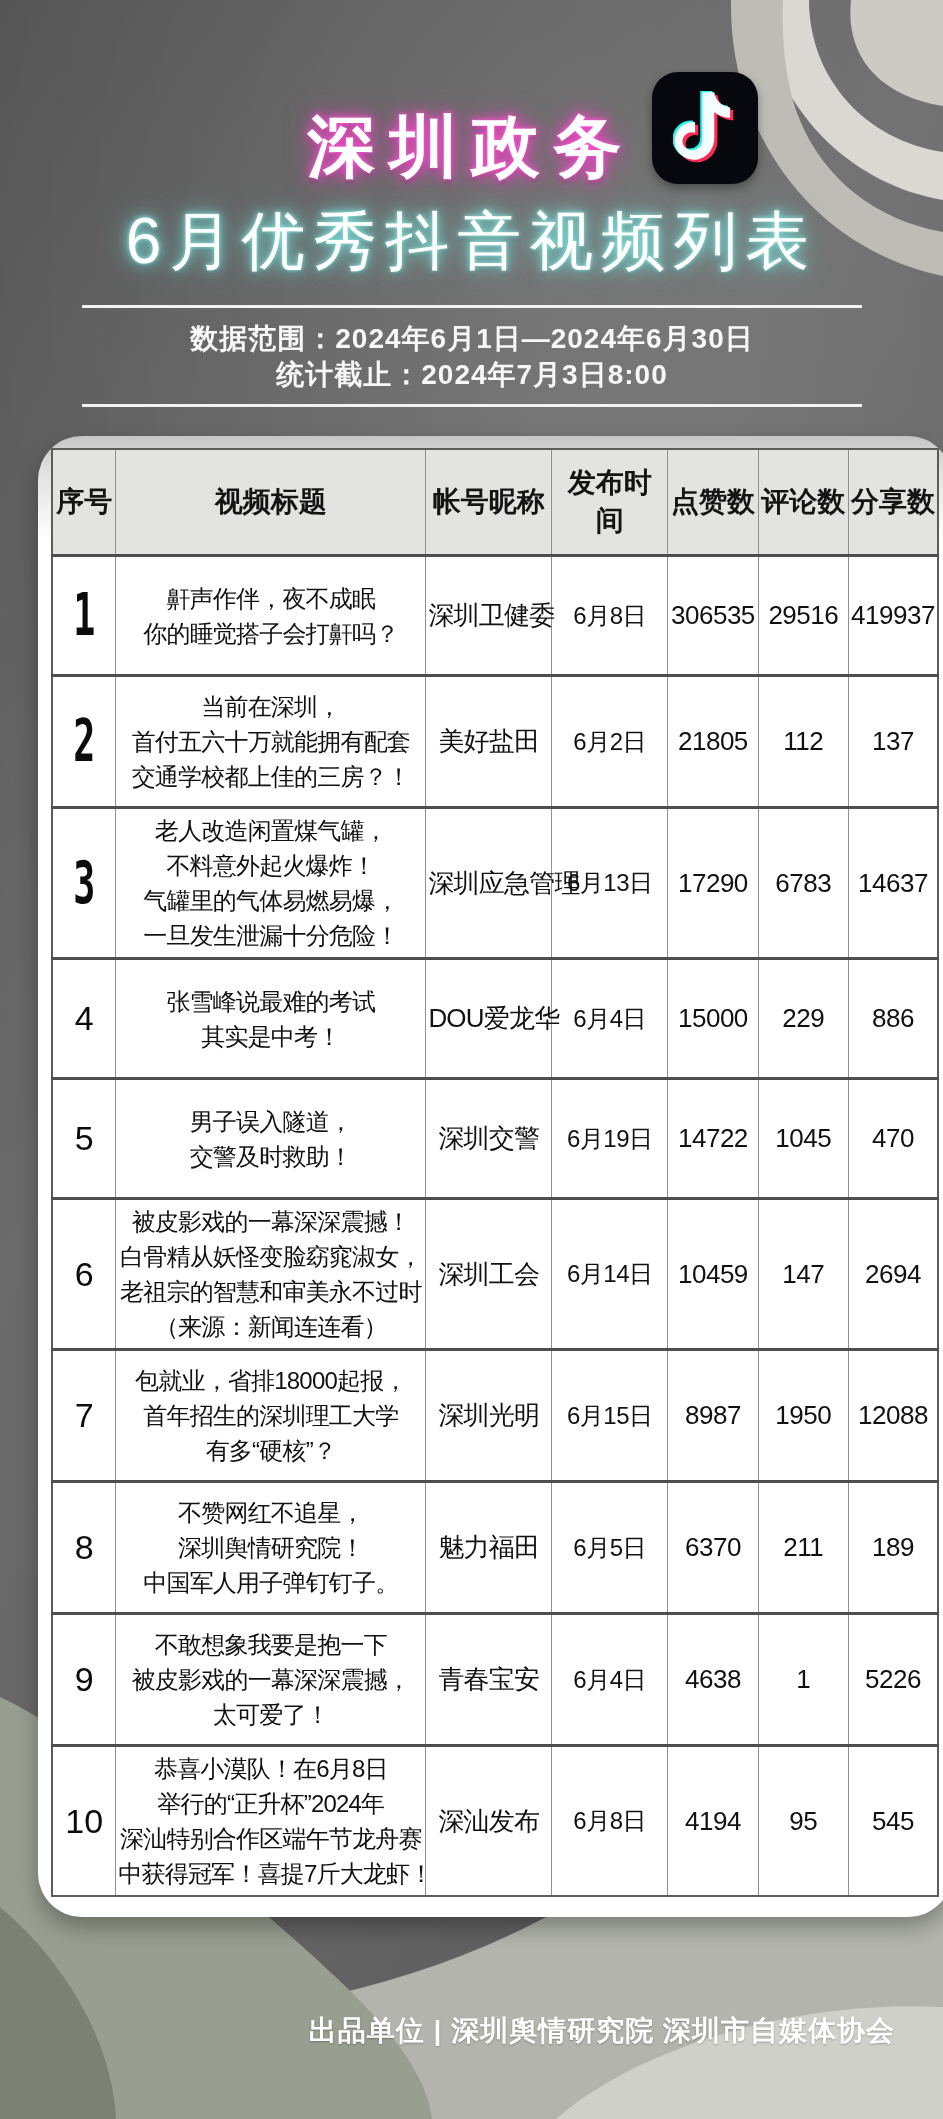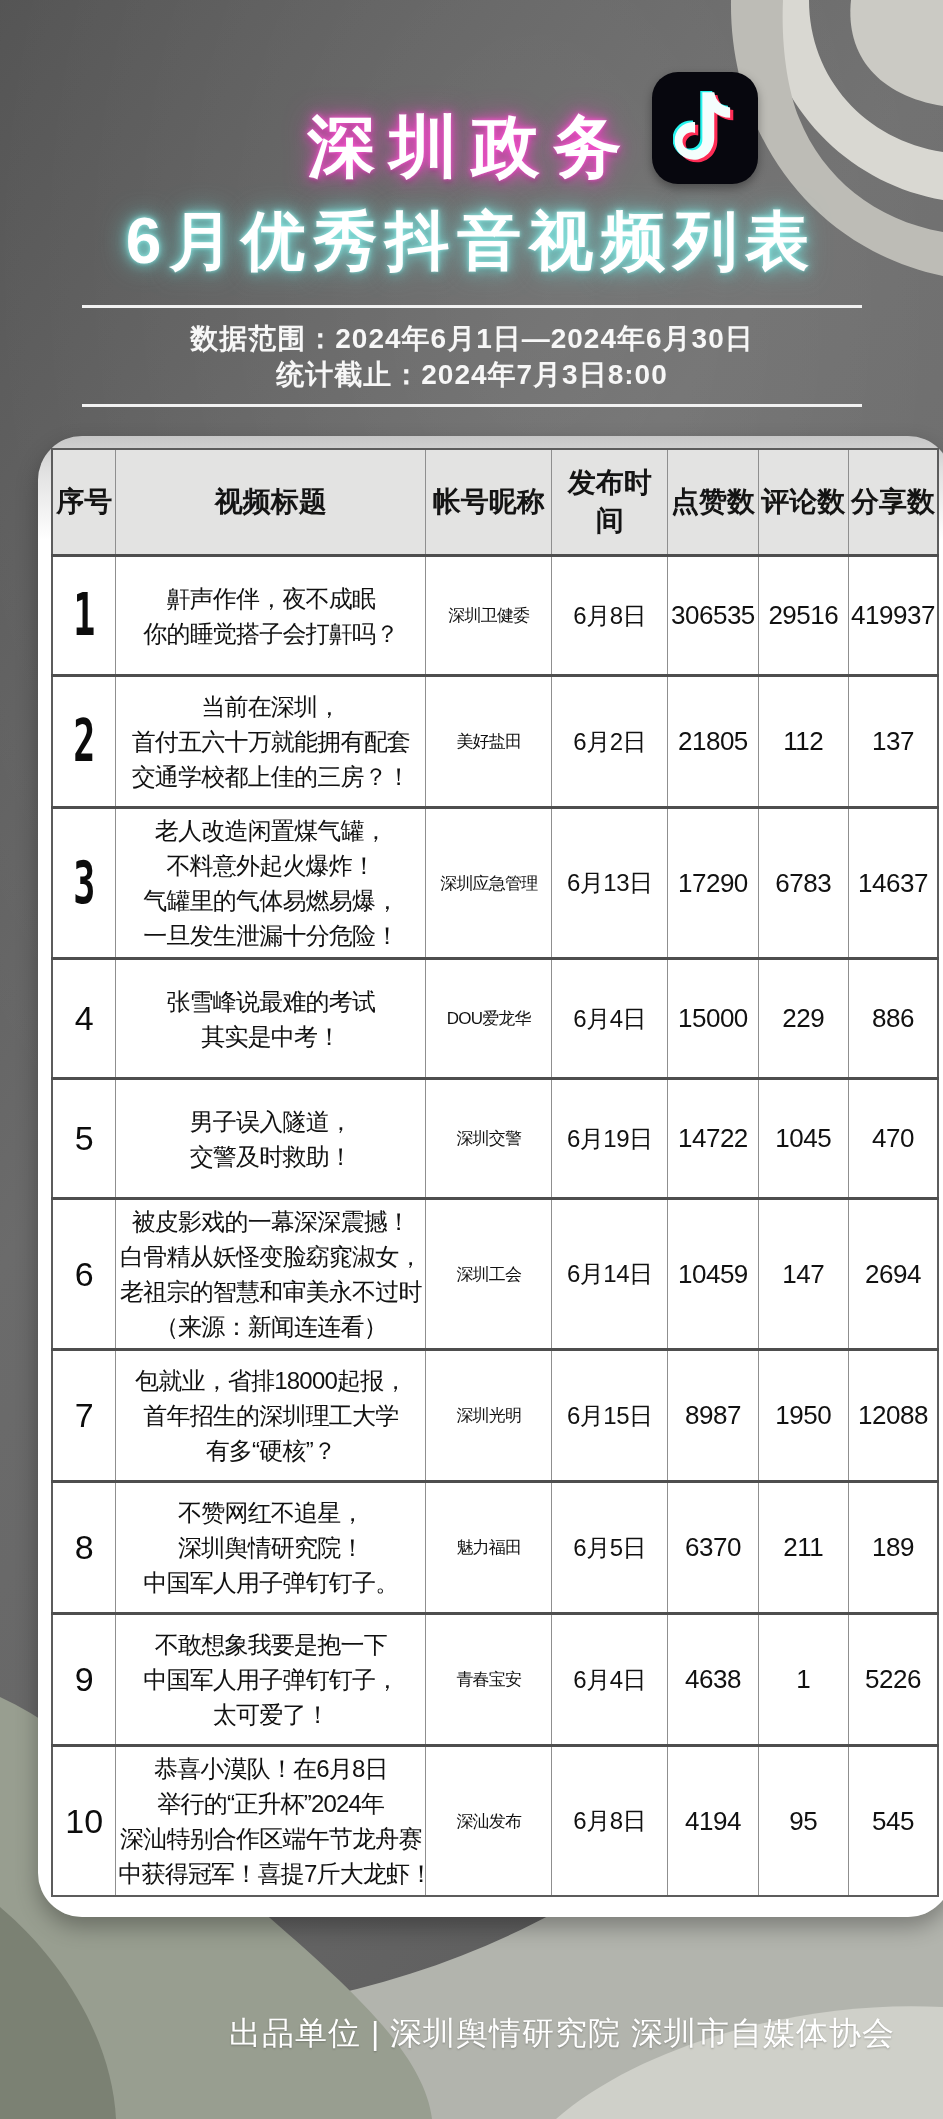--- a/index.html
+++ b/index.html
@@ -16,21 +16,21 @@
 
   
   .title1{
     position:absolute;top:102px;left:0;width:100%;text-align:center;z-index:3;
     font-size:68px;font-weight:900;letter-spacing:14px;color:#ffffff;
     text-shadow:0 0 4px rgba(255,92,216,.95),0 0 12px rgba(255,70,210,.9),
                 0 0 26px rgba(250,60,200,.75),0 3px 4px rgba(0,0,0,.3);
   }
   .title2{
     position:absolute;top:198px;left:0;width:100%;text-align:center;z-index:3;
-    font-size:64px;font-weight:700;letter-spacing:8px;color:#ffffff;
+    font-size:64px;font-weight:400;letter-spacing:8px;color:#ffffff;
     text-shadow:0 0 4px rgba(150,238,233,.95),0 0 12px rgba(125,232,227,.9),
                 0 0 26px rgba(110,226,221,.8),0 3px 4px rgba(0,0,0,.25);
   }
   .douyin{
     position:absolute;left:652px;top:72px;width:106px;height:112px;z-index:4;
     background:#07070e;border-radius:26px;display:flex;align-items:center;justify-content:center;
     box-shadow:0 4px 10px rgba(0,0,0,.35);
   }
   .meta-box{
     position:absolute;left:82px;top:305px;width:780px;z-index:3;
@@ -61,33 +61,33 @@
     background:#e3e3e2;height:104px;font-size:28px;font-weight:700;color:#141414;
     border-left:1px solid #8f8f8f;border-bottom:2px solid #565656;padding:0 2px;
   }
   table.videos td{
     border-left:1px solid #8f8f8f;border-top:3px solid #4e4e4e;
     text-align:center;vertical-align:middle;color:#111;background:#fff;padding:4px 2px;
   }
   table.videos th:first-child,table.videos td:first-child{border-left:none;}
   tr.lines-2{height:120px;} tr.lines-3{height:132px;} tr.lines-4{height:148px;}
   td .tline{font-size:24px;line-height:35px;letter-spacing:-0.8px;white-space:nowrap;}
-  td.account-cell{font-size:17px;letter-spacing:-0.8px;white-space:nowrap;}
+  td.account-cell{font-size:26px;letter-spacing:-0.8px;white-space:nowrap;}
   td.date-cell{font-size:24px;letter-spacing:-0.5px;white-space:nowrap;}
   td.num-cell{font-size:26px;letter-spacing:-0.5px;white-space:nowrap;}
   .rank-num{font-size:34px;color:#0c0c0c;}
   .rank-top .rank-num{
     display:inline-block;font-family:"DejaVu Sans Mono","Liberation Mono",monospace;
     font-weight:700;font-size:54px;transform:scale(.68,1.08);
   }
 
   
   .footer{
     position:absolute;right:48px;top:2012px;z-index:3;
-    color:#ffffff;font-size:32px;font-weight:400;letter-spacing:1px;
+    color:#ffffff;font-size:28px;font-weight:700;letter-spacing:1px;
     text-shadow:0 1px 2px rgba(0,0,0,.25);
   }
 </style>
 </head>
 <body>
 
 <div class="poster">
 
   <svg class="deco deco-topright" width="330" height="480" viewBox="0 0 330 480">
     <path d="M238,0 C232,56 266,96 330,106 L330,0 Z" fill="#cbcac4"></path>
@@ -244,21 +244,21 @@
             <td class="account-cell">魅力福田</td>
             <td class="date-cell">6月5日</td>
             <td class="num-cell likes-cell">6370</td>
             <td class="num-cell comments-cell">211</td>
             <td class="num-cell shares-cell">189</td>
           </tr>
           <tr class="lines-3">
             <td><span class="rank-num">9</span></td>
             <td>
               <div class="tline">不敢想象我要是抱一下</div>
-              <div class="tline">中国军人用子弹钉钉子，</div>
+              <div class="tline">被皮影戏的一幕深深震撼，</div>
               <div class="tline">太可爱了！</div>
             </td>
             <td class="account-cell">青春宝安</td>
             <td class="date-cell">6月4日</td>
             <td class="num-cell likes-cell">4638</td>
             <td class="num-cell comments-cell">1</td>
             <td class="num-cell shares-cell">5226</td>
           </tr>
           <tr class="lines-4">
             <td><span class="rank-num">10</span></td>

